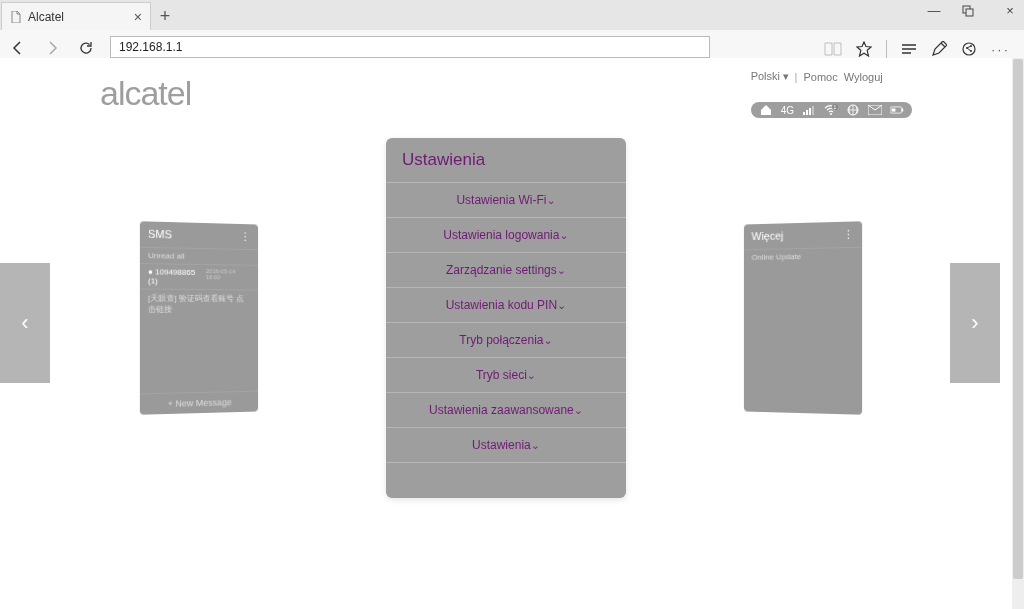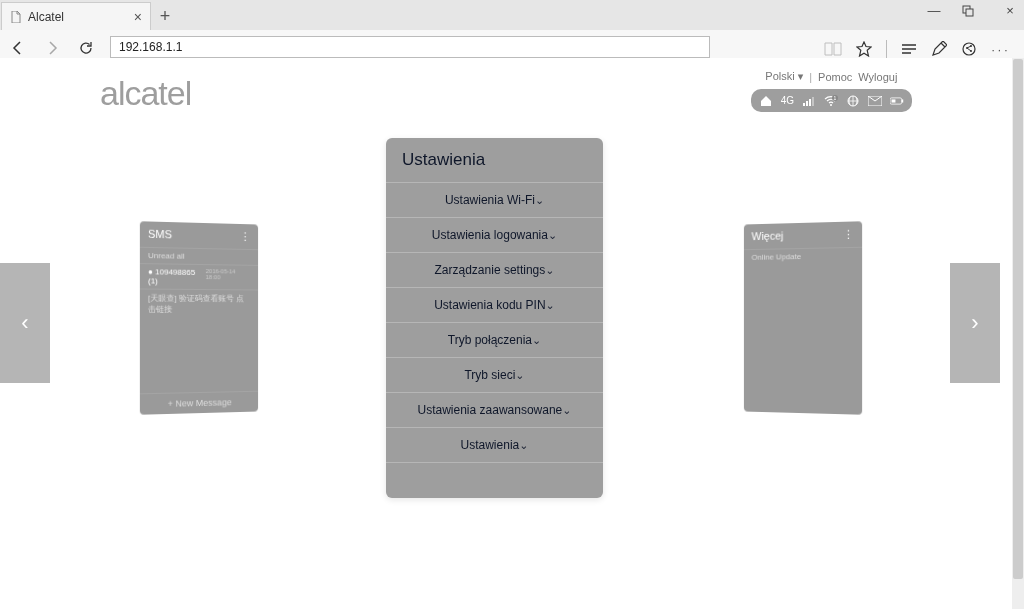--- a/index.html
+++ b/index.html
@@ -20,39 +20,39 @@
   .divider { width:1px; height:18px; background:#bbb; }
 
   
   .viewport { width: 1024px; height: 551px; position: relative; background: #fff; overflow: hidden; }
   .page { width: 1012px; height: 551px; overflow-y: auto; }
   .scrollbar-fake { position:absolute; right:0; top:0; width:12px; height:551px; background:#eee; }
   .scrollbar-fake .thumb { width:10px; margin:1px; height:520px; background:#ccc; border-radius:2px; }
 
   .header { display:flex; align-items:flex-start; padding: 16px 100px 0 100px; position:relative; }
   .logo { font-size: 34px; font-weight: 400; letter-spacing: -1px; color:#9e9e9e; font-family: Arial, sans-serif; }
-  .topright { position:absolute; right: 100px; top: 12px; display:flex; flex-direction:column; align-items:center; gap:6px; }
+  .topright { position:absolute; right: 100px; top: 12px; display:flex; flex-direction:column; align-items:flex-start; gap:19px; }
   .toplinks { font-size: 11px; color:#777; display:flex; gap:6px; align-items:center; }
   .toplinks .sep { color:#aaa; }
-  .statusbar { background:#9e9e9e; border-radius:10px; height:23px; display:flex; align-items:center; padding:1px 8px; gap:8px; color:#fff; font-size:10px; }
+  .statusbar { background:#9e9e9e; border-radius:10px; height:16px; display:flex; align-items:center; padding:1px 8px; gap:8px; color:#fff; font-size:10px; }
   .statusbar .i { width:14px; height:14px; display:flex; align-items:center; justify-content:center; }
 
   .carousel { position:relative; width:100%; height:430px; margin-top:20px; }
   .arrow { position:absolute; top:130px; width:50px; height:120px; background:#b5b5b5; display:flex; align-items:center; justify-content:center; color:#fff; font-size:22px; }
   .arrow.left { left:0; }
   .arrow.right { right:12px; }
 
   .side-card { position:absolute; background:#9a9a9a; border-radius:4px; color:#e5e5e5; font-size:9px; }
   .side-card.sms { left:140px; top:90px; width:120px; height:190px; transform: perspective(600px) rotateY(10deg); }
   .side-card.more { right:150px; top:90px; width:120px; height:190px; transform: perspective(600px) rotateY(-10deg); }
   .sc-head { padding:6px 8px; font-size:11px; color:#fff; display:flex; justify-content:space-between; }
   .sc-row { padding:3px 8px; font-size:8px; color:#ddd; border-top:1px solid rgba(255,255,255,0.1); }
   .sc-foot { position:absolute; bottom:0; width:100%; text-align:center; padding:5px; font-size:9px; color:#ddd; border-top:1px solid rgba(255,255,255,0.1); }
 
-  .main-card { position:absolute; left:386px; top:5px; width:217px; background:#9e9e9e; border-radius:6px; overflow:hidden; color:#0f172a; box-shadow: 0 2px 6px rgba(0,0,0,0.1); }
+  .main-card { position:absolute; left:386px; top:5px; width:240px; background:#9e9e9e; border-radius:6px; overflow:hidden; color:#701a75; box-shadow: 0 2px 6px rgba(0,0,0,0.1); }
   .mc-title { padding:12px 16px; font-size:17px; font-weight:400; }
   .mc-item { display:flex; align-items:center; justify-content:center; padding:10px 16px; font-size:12px; border-top:1px solid rgba(255,255,255,0.25); cursor:pointer; }
   .mc-item .chev { font-size:11px; opacity:0.9; }
   .mc-pad { height:36px; border-top:1px solid rgba(255,255,255,0.25); }
 
   svg { display:block; }
 </style>
 </head>
 <body>
 

